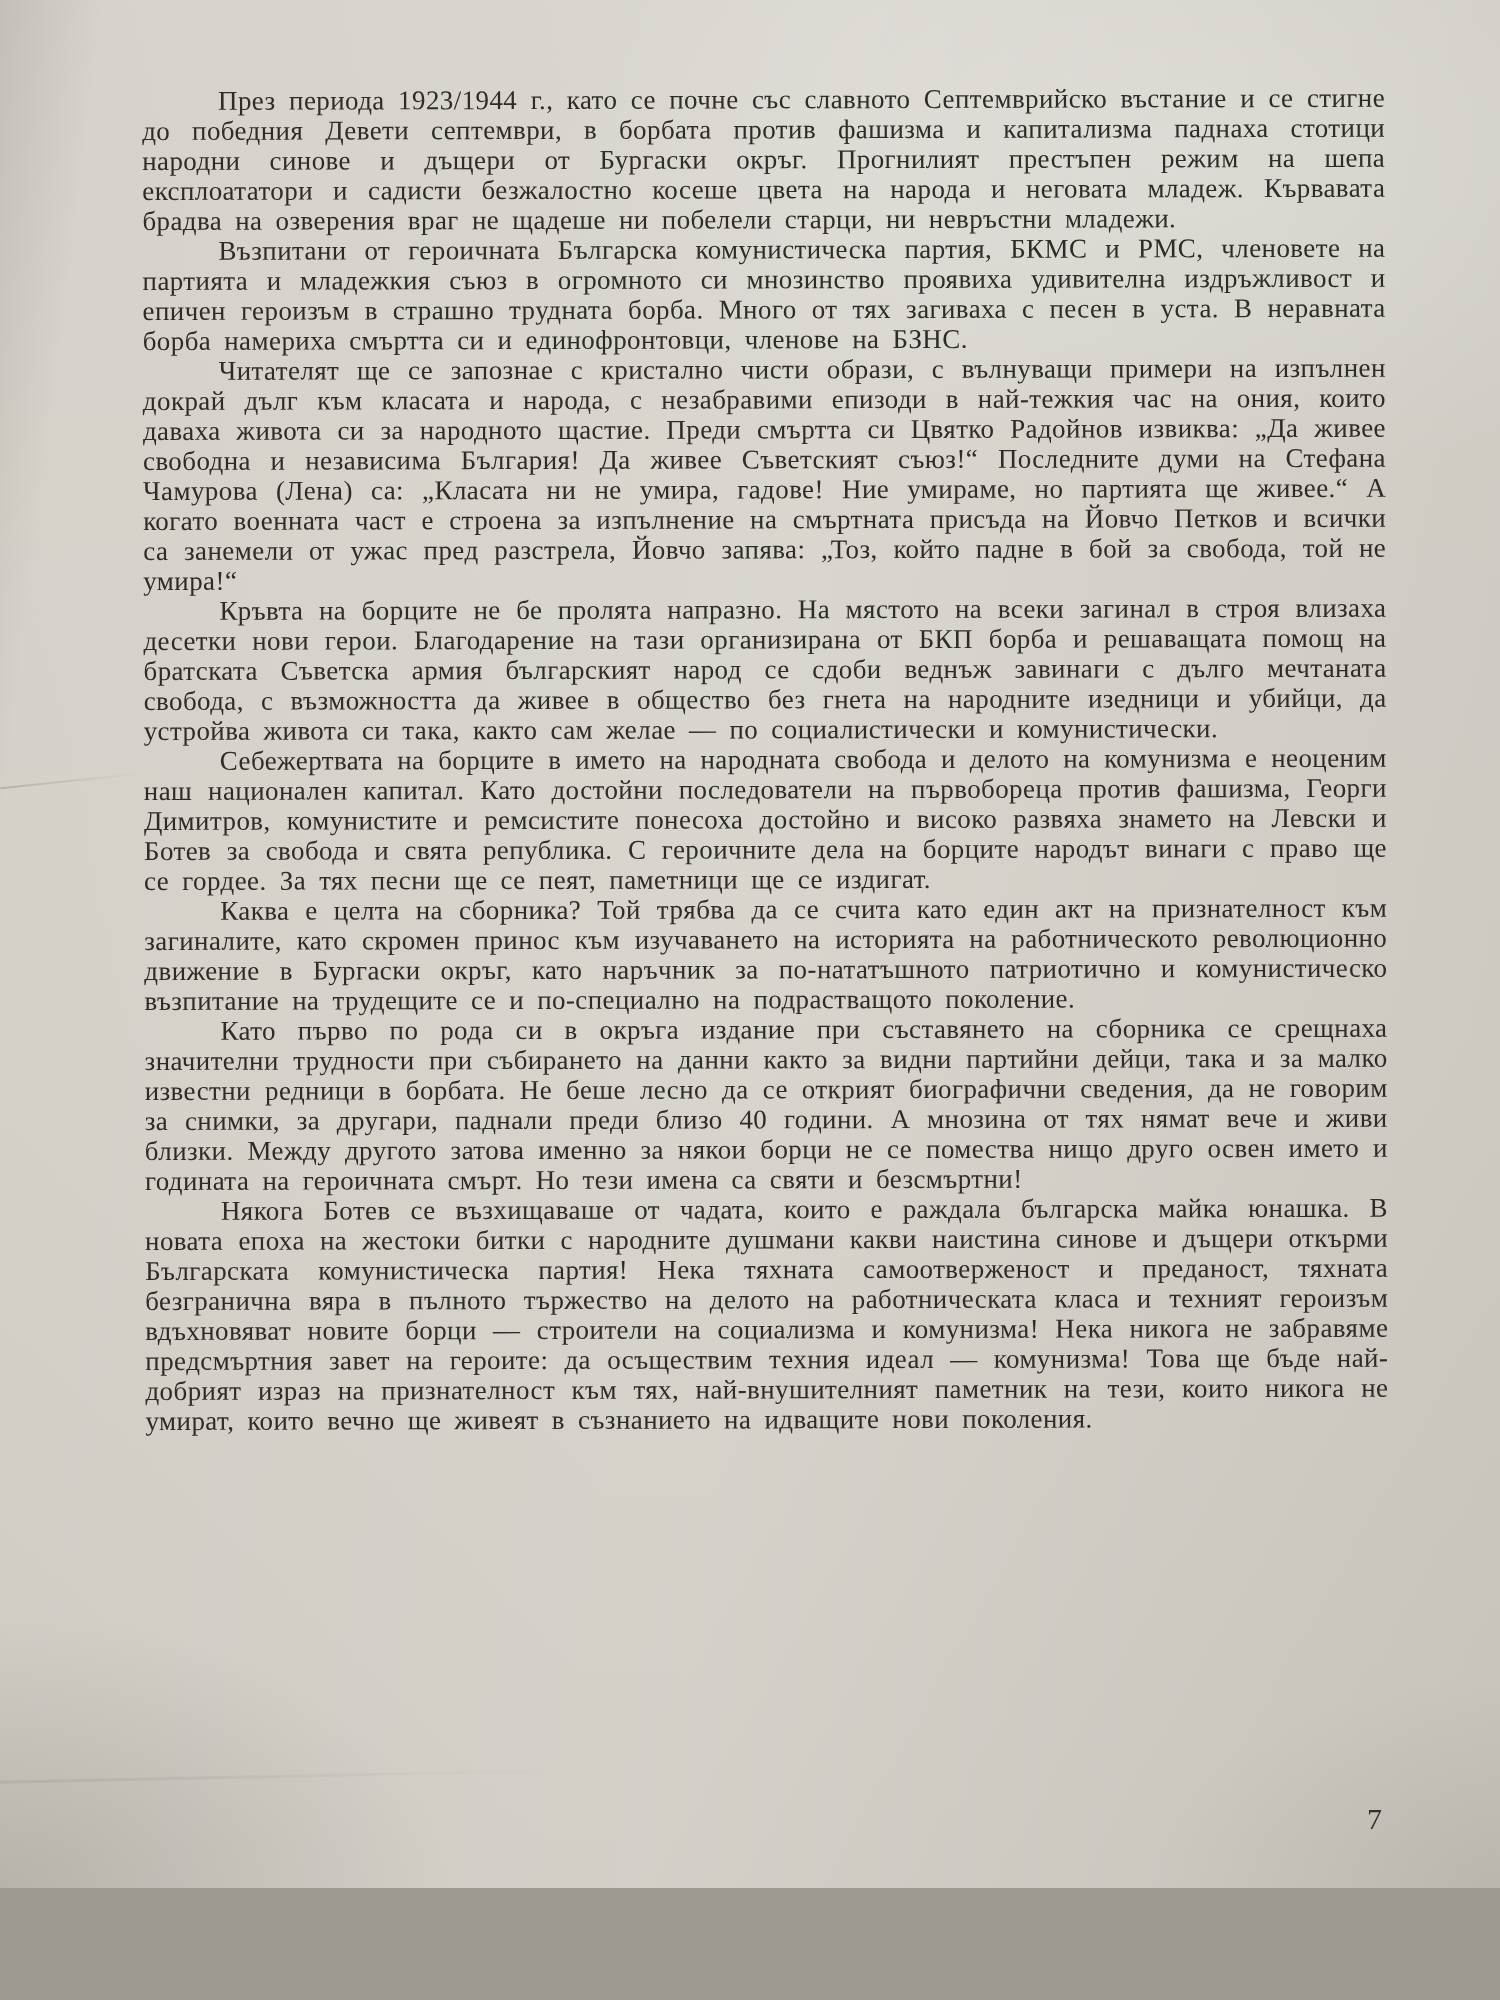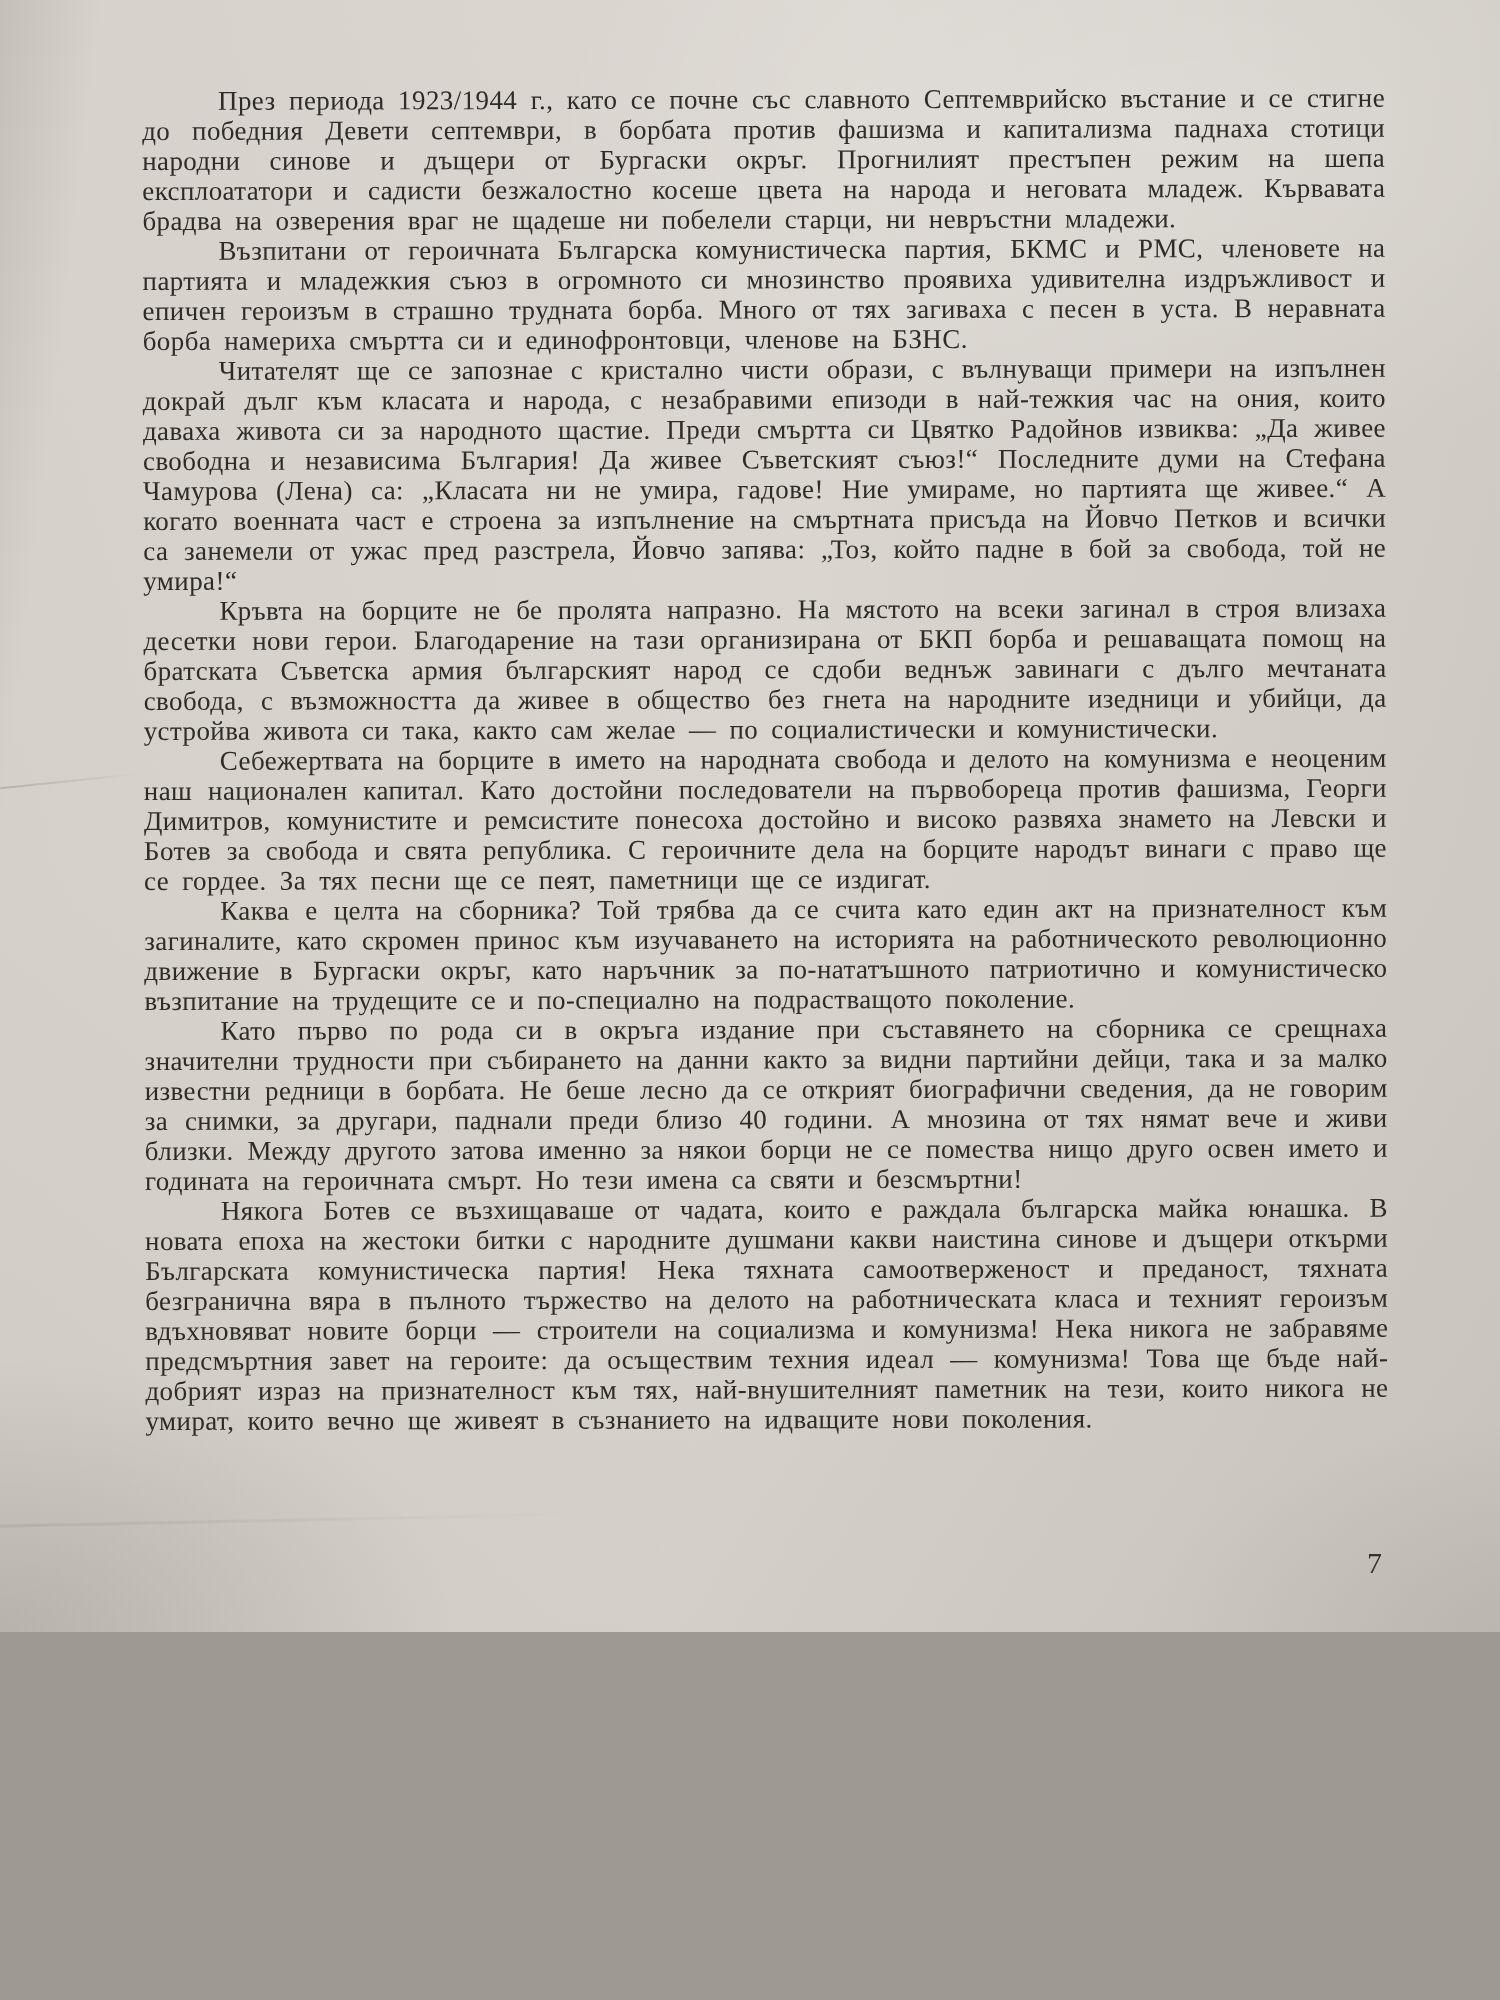--- a/index.html
+++ b/index.html
@@ -3,21 +3,21 @@
 <meta charset="utf-8">
 <style>
   html, body {
     margin: 0;
     padding: 0;
     background: #9e9a92;
   }
   .page {
     position: relative;
     width: 1500px;
-    height: 1632px;
+    height: 1888px;
     margin: 0 auto;
     overflow: hidden;
     background:
       radial-gradient(ellipse 900px 500px at 78% 8%, rgba(255,255,255,0.20), rgba(255,255,255,0) 70%),
       radial-gradient(ellipse 700px 420px at 0% 100%, rgba(95,90,80,0.22), rgba(95,90,80,0) 65%),
       radial-gradient(ellipse 500px 300px at 100% 100%, rgba(110,105,95,0.14), rgba(110,105,95,0) 70%),
       linear-gradient(97deg, rgba(110,105,95,0.20) 0%, rgba(110,105,95,0.02) 6%, rgba(255,255,255,0.05) 50%, rgba(110,105,95,0.10) 100%),
       linear-gradient(to bottom, #d9d5ce 0%, #d7d3cb 55%, #d1cdc5 100%);
     font-family: "Liberation Serif", "DejaVu Serif", serif;
     color: #2e2c27;

